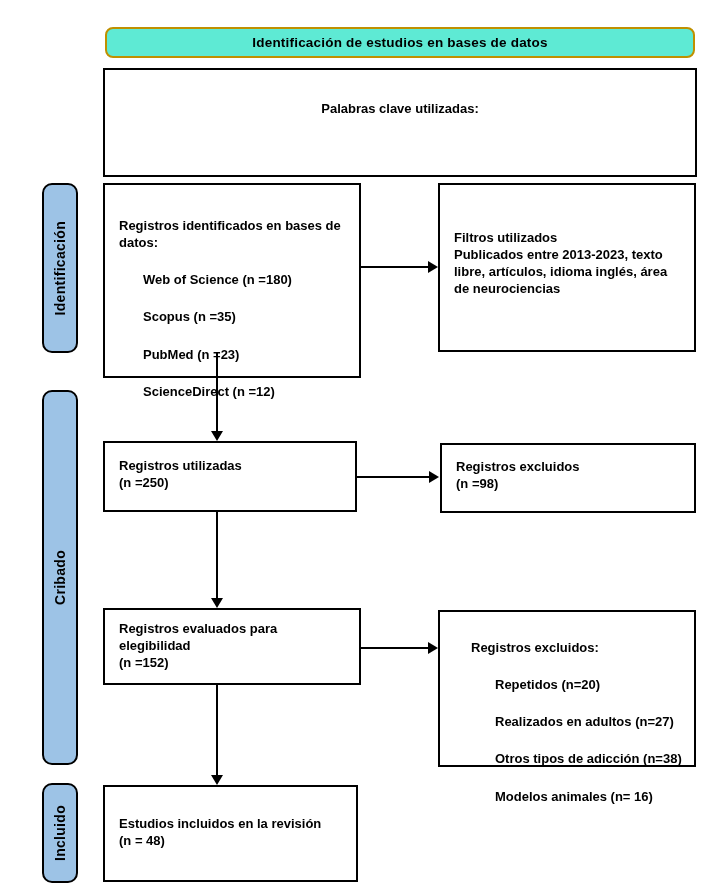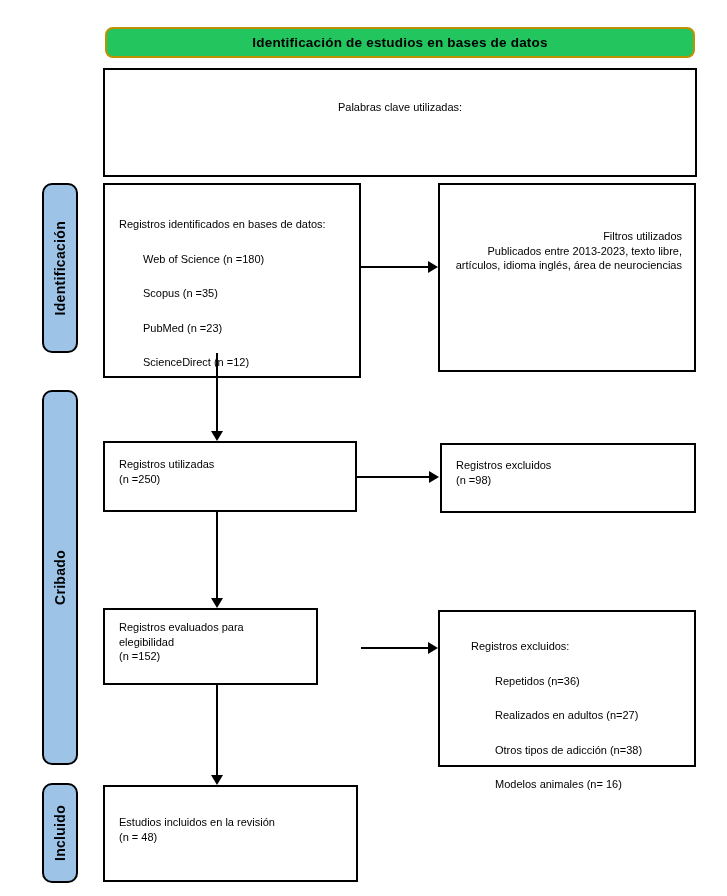--- a/index.html
+++ b/index.html
@@ -12,52 +12,53 @@
     height: 896px;
     background: #ffffff;
     overflow: hidden;
   }
 
   
   .banner {
     position: absolute;
     left: 105px; top: 27px;
     width: 590px; height: 31px;
-    background: #22c55e;
+    background: #5eead4;
     border: 2px solid #BF9000;
     border-radius: 8px;
     display: flex; align-items: center; justify-content: center;
     font-weight: bold;
     font-size: 13.5px;
     letter-spacing: 0.2px;
     color: #000;
   }
 
   
   .pbox {
     position: absolute;
     background: #ffffff;
     border: 2px solid #000;
-    font-size: 11px;
+    font-size: 13px;
     line-height: 1.32;
     color: #000;
+    font-weight: bold;
   }
 
   .keywords {
     left: 103px; top: 68px;
     width: 594px; height: 109px;
     text-align: center;
     padding: 30px 28px 0 28px;
   }
 
   .box-identified { left: 103px; top: 183px; width: 258px; height: 195px; padding: 32px 10px 0 14px; }
-  .box-filters    { left: 438px; top: 183px; width: 258px; height: 189px; padding: 44px 12px 0 14px; text-align: right; }
+  .box-filters    { left: 438px; top: 183px; width: 258px; height: 169px; padding: 44px 12px 0 14px; }
   .box-screened   { left: 103px; top: 441px; width: 254px; height: 71px;  padding: 14px 10px 0 14px; }
   .box-excl1      { left: 440px; top: 443px; width: 256px; height: 70px;  padding: 13px 10px 0 14px; }
-  .box-elig       { left: 103px; top: 608px; width: 215px; height: 77px;  padding: 10px 40px 0 14px; }
+  .box-elig       { left: 103px; top: 608px; width: 258px; height: 77px;  padding: 10px 40px 0 14px; }
   .box-excl2      { left: 438px; top: 610px; width: 258px; height: 157px; padding: 27px 6px 0 31px; }
   .box-included   { left: 103px; top: 785px; width: 255px; height: 97px;  padding: 28px 10px 0 14px; }
 
   .indent-list div { padding-left: 24px; margin-top: 20px; }
 
   
   .stage {
     position: absolute;
     width: 36px;
     background: #9DC3E6;
@@ -143,21 +144,21 @@
   </div>
 
   <div class="pbox box-elig">
     <div>Registros evaluados para elegibilidad</div>
     <div>(n =152)</div>
   </div>
 
   <div class="pbox box-excl2">
     <div>Registros excluidos:</div>
     <div class="indent-list">
-      <div>Repetidos (n=36)</div>
+      <div>Repetidos (n=20)</div>
       <div>Realizados en adultos (n=27)</div>
       <div>Otros tipos de adicción (n=38)</div>
       <div>Modelos animales (n= 16)</div>
     </div>
   </div>
 
   <div class="pbox box-included">
     <div>Estudios incluidos en la revisión</div>
     <div>(n = 48)</div>
   </div>

